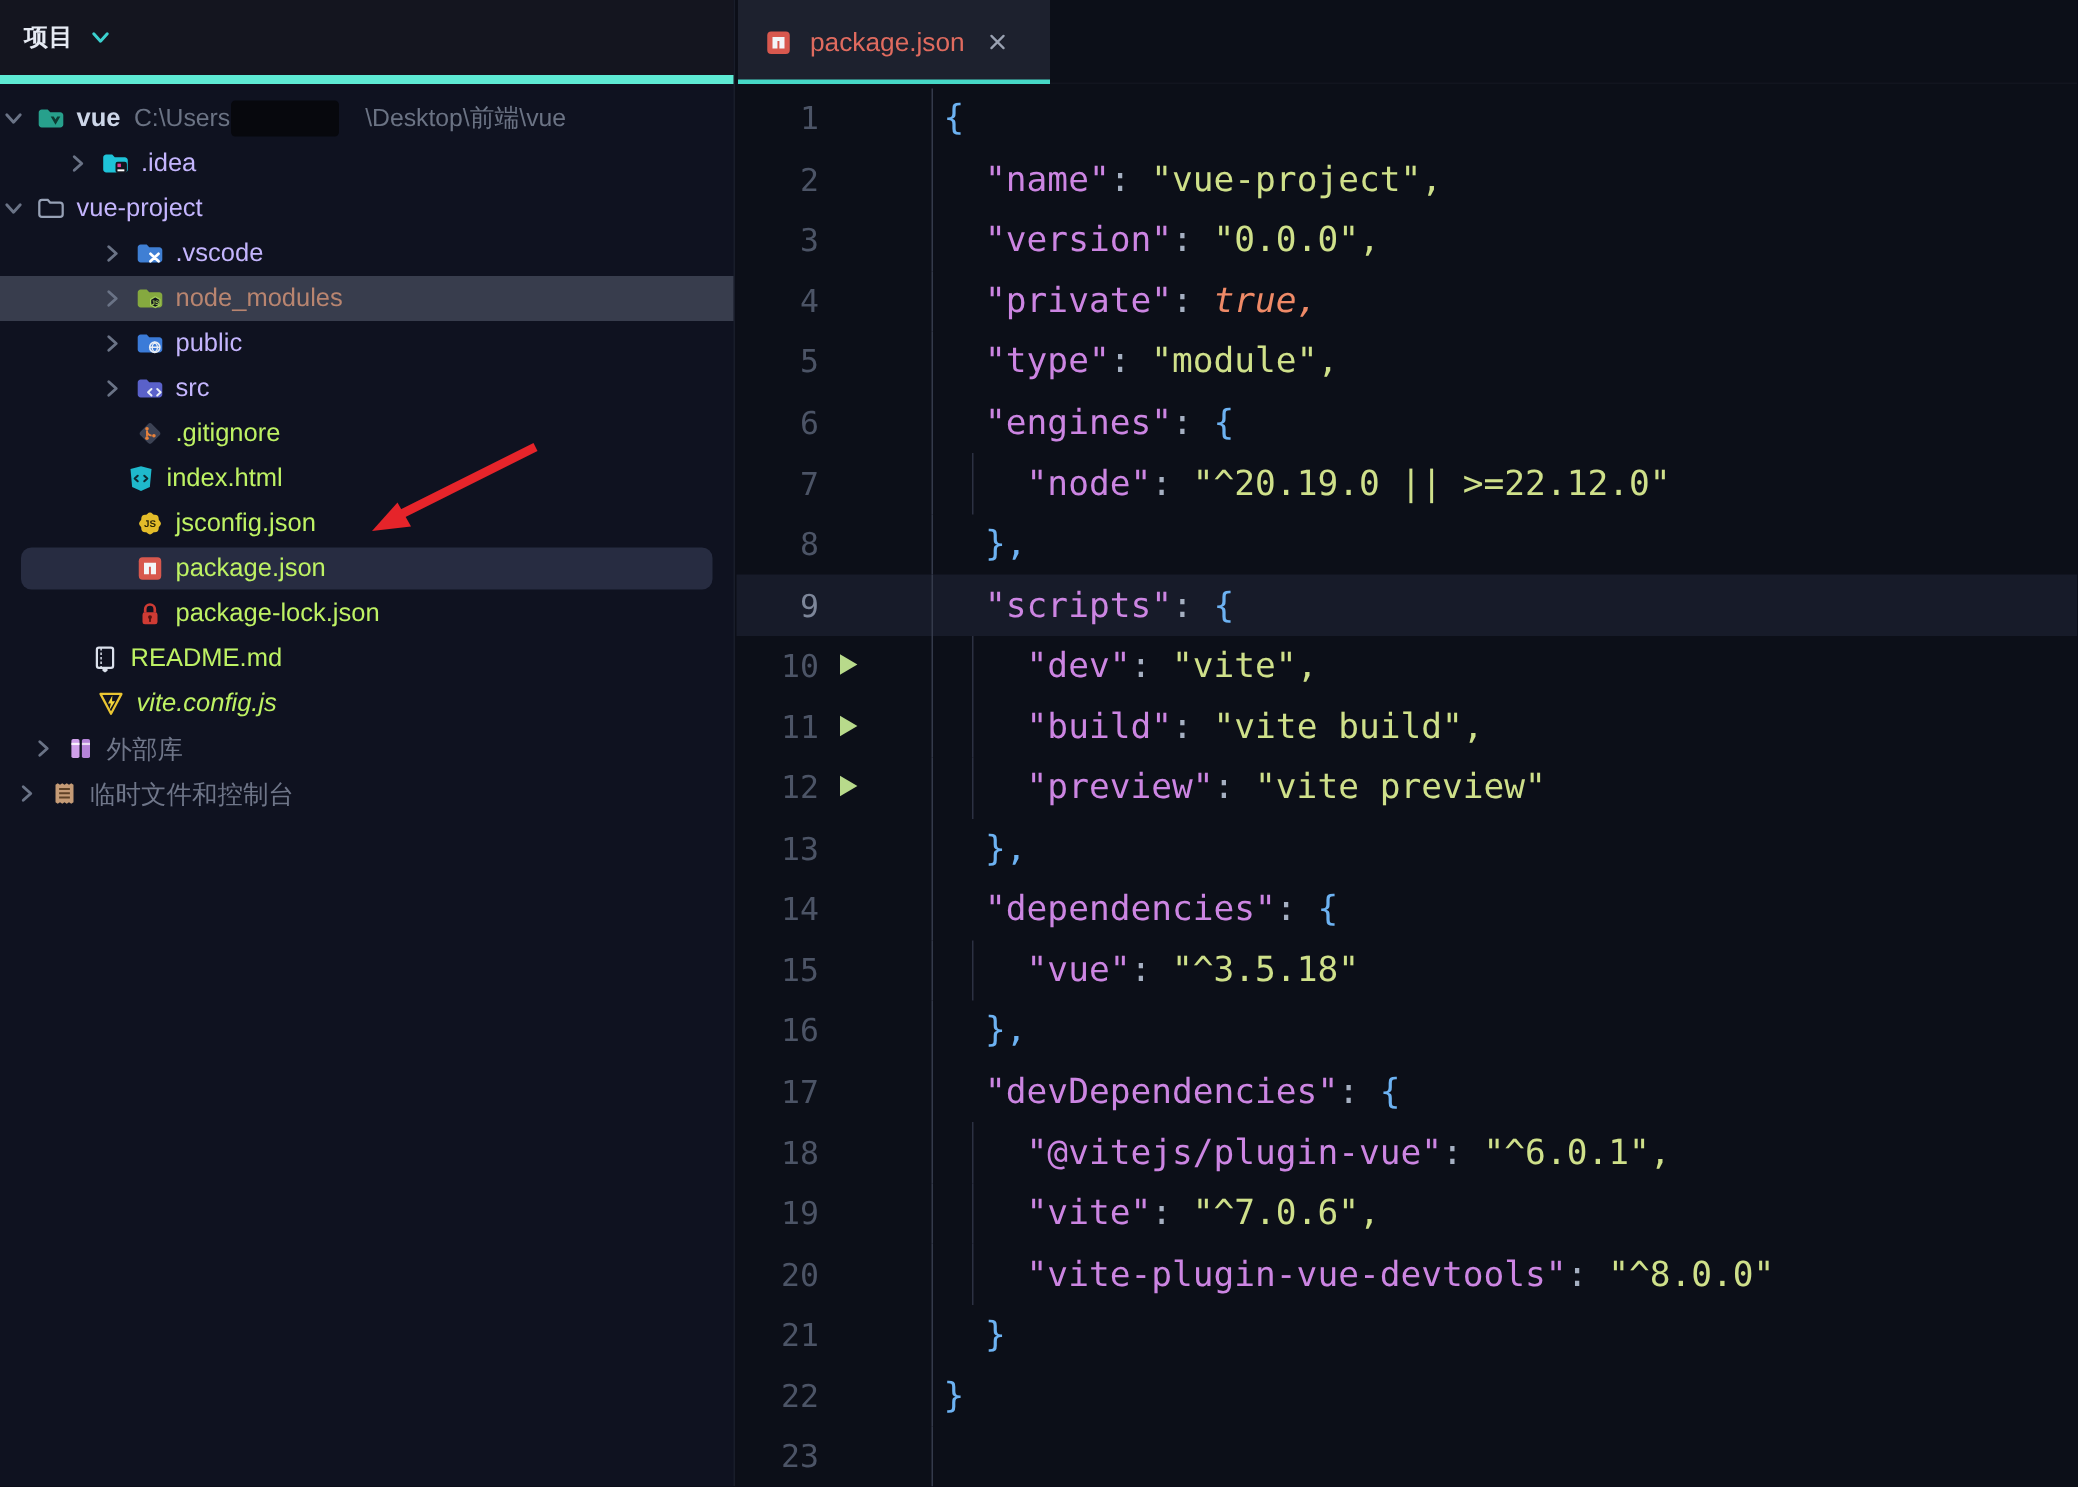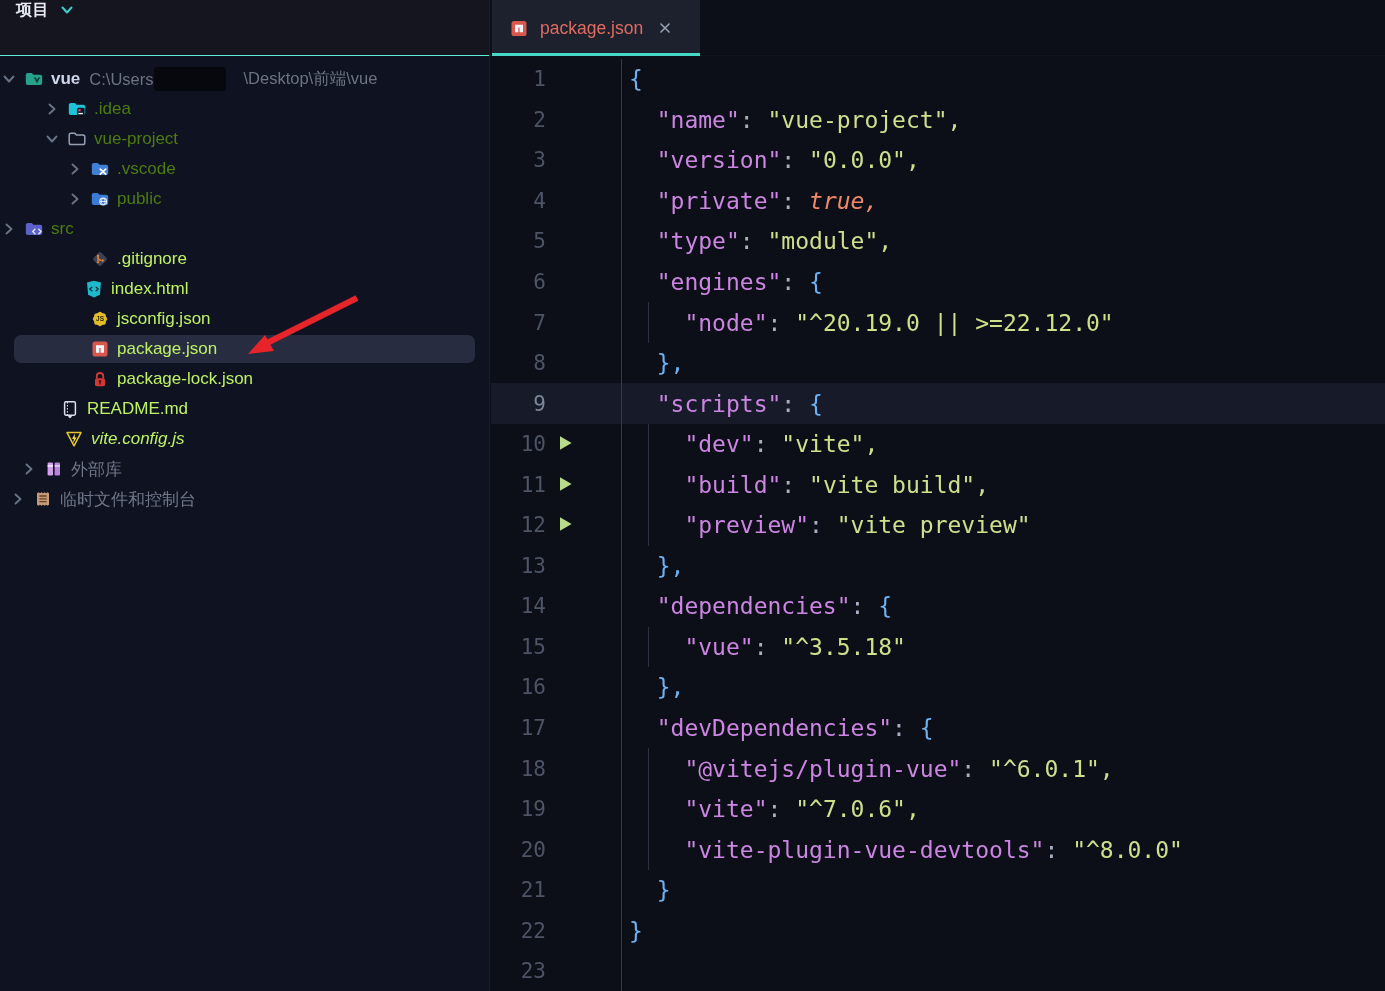--- a/index.html
+++ b/index.html
@@ -8,38 +8,38 @@
     position:relative; width:1385px; height:991px; overflow:hidden;
     background:#0c0f18; font-family:"Liberation Sans", sans-serif;
     -webkit-font-smoothing:antialiased;
   }
   
   #project-panel {
     position:absolute; left:0; top:0; width:490px; height:991px;
     background:#0f1220; border-right:1px solid #191d2a;
   }
   #panel-header {
-    height:56px; background:#14151f; display:flex; align-items:flex-start;
-    padding-left:16px; border-bottom:1px solid #5eead4;
+    height:56px; background:#14151f; display:flex; align-items:center;
+    padding-left:16px; border-bottom:6px solid #5eead4;
   }
   #panel-header .title { font-size:16px; font-weight:bold; color:#e6eaf3; letter-spacing:.5px; }
   #panel-header svg { margin-left:8px; }
   #tree { padding-top:8px; position:relative; }
   .trow {
     position:relative; height:30px; display:flex; align-items:center;
     font-size:17px; color:#aeb8cc; cursor:default; white-space:nowrap;
   }
   .trow .hl-full { position:absolute; left:0; right:0; top:0; bottom:0; background:#383d4d; }
   .trow .hl-sel  { position:absolute; left:14px; right:14px; top:1px; bottom:1px; background:#272c41; border-radius:7px; }
   .trow > * { position:relative; }
   .chev { width:24px; height:20px; flex:0 0 24px; display:flex; align-items:center; justify-content:center; }
   .icn { width:20px; height:20px; flex:0 0 20px; }
   .trow .icn { margin-right:7px; }
   .tlabel { margin-left:0; }
-  .c-default { color:#4d7c0f; }
+  .c-default { color:#c4b5fd; }
   .c-root { color:#cdd6e8; font-weight:bold; }
   .c-red { color:#bef264; }
   .c-node { color:#b98570; }
   .c-dim { color:#6f7689; }
   .tpath { color:#6b7384; font-size:16.5px; margin-left:9px; font-weight:normal; }
   .redact { display:inline-block; vertical-align:middle; width:72px; height:24px;
     background:#07080d; border-radius:3px; margin:0 1px; }
   
   #arrow-overlay { position:absolute; left:0; top:0; width:490px; height:560px; pointer-events:none; }
   
@@ -201,21 +201,21 @@
           <span class="chev">
             <svg class="icn " width="18" height="18">
               <use href="#chevron-right"></use>
             </svg>
           </span>
           <svg class="icn ">
             <use href="#folder-idea"></use>
           </svg>
           <span class="tlabel c-default">.idea</span>
         </div>
-        <div class="trow" style="padding-left: 43px; text-align: center;">
+        <div class="trow" style=" text-align: center;">
           <span class="chev">
             <svg class="icn " width="18" height="18">
               <use href="#chevron-down"></use>
             </svg>
           </span>
           <svg class="icn ">
             <use href="#folder-plain"></use>
           </svg>
           <span class="tlabel c-default">vue-project</span>
         </div>
@@ -224,31 +224,43 @@
             <svg class="icn " width="18" height="18">
               <use href="#chevron-right"></use>
             </svg>
           </span>
           <svg class="icn ">
             <use href="#folder-vscode"></use>
           </svg>
           <span class="tlabel c-default">.vscode</span>
         </div>
         <div class="trow" style="padding-left: 66px;">
+          <div class="hl-full"></div>
           <span class="chev">
             <svg class="icn " width="18" height="18">
               <use href="#chevron-right"></use>
             </svg>
           </span>
           <svg class="icn ">
+            <use href="#folder-node"></use>
+          </svg>
+          <span class="tlabel c-node">node_modules</span>
+        </div>
+        <div class="trow" style="padding-left: 66px;">
+          <span class="chev">
+            <svg class="icn " width="18" height="18">
+              <use href="#chevron-right"></use>
+            </svg>
+          </span>
+          <svg class="icn ">
             <use href="#folder-public"></use>
           </svg>
           <span class="tlabel c-default">public</span>
         </div>
-        <div class="trow" style="">
+        <div class="trow" style="padding-left: 66px;">
           <span class="chev">
             <svg class="icn " width="18" height="18">
               <use href="#chevron-right"></use>
             </svg>
           </span>
           <svg class="icn ">
             <use href="#folder-src"></use>
           </svg>
           <span class="tlabel c-default">src</span>
         </div>

